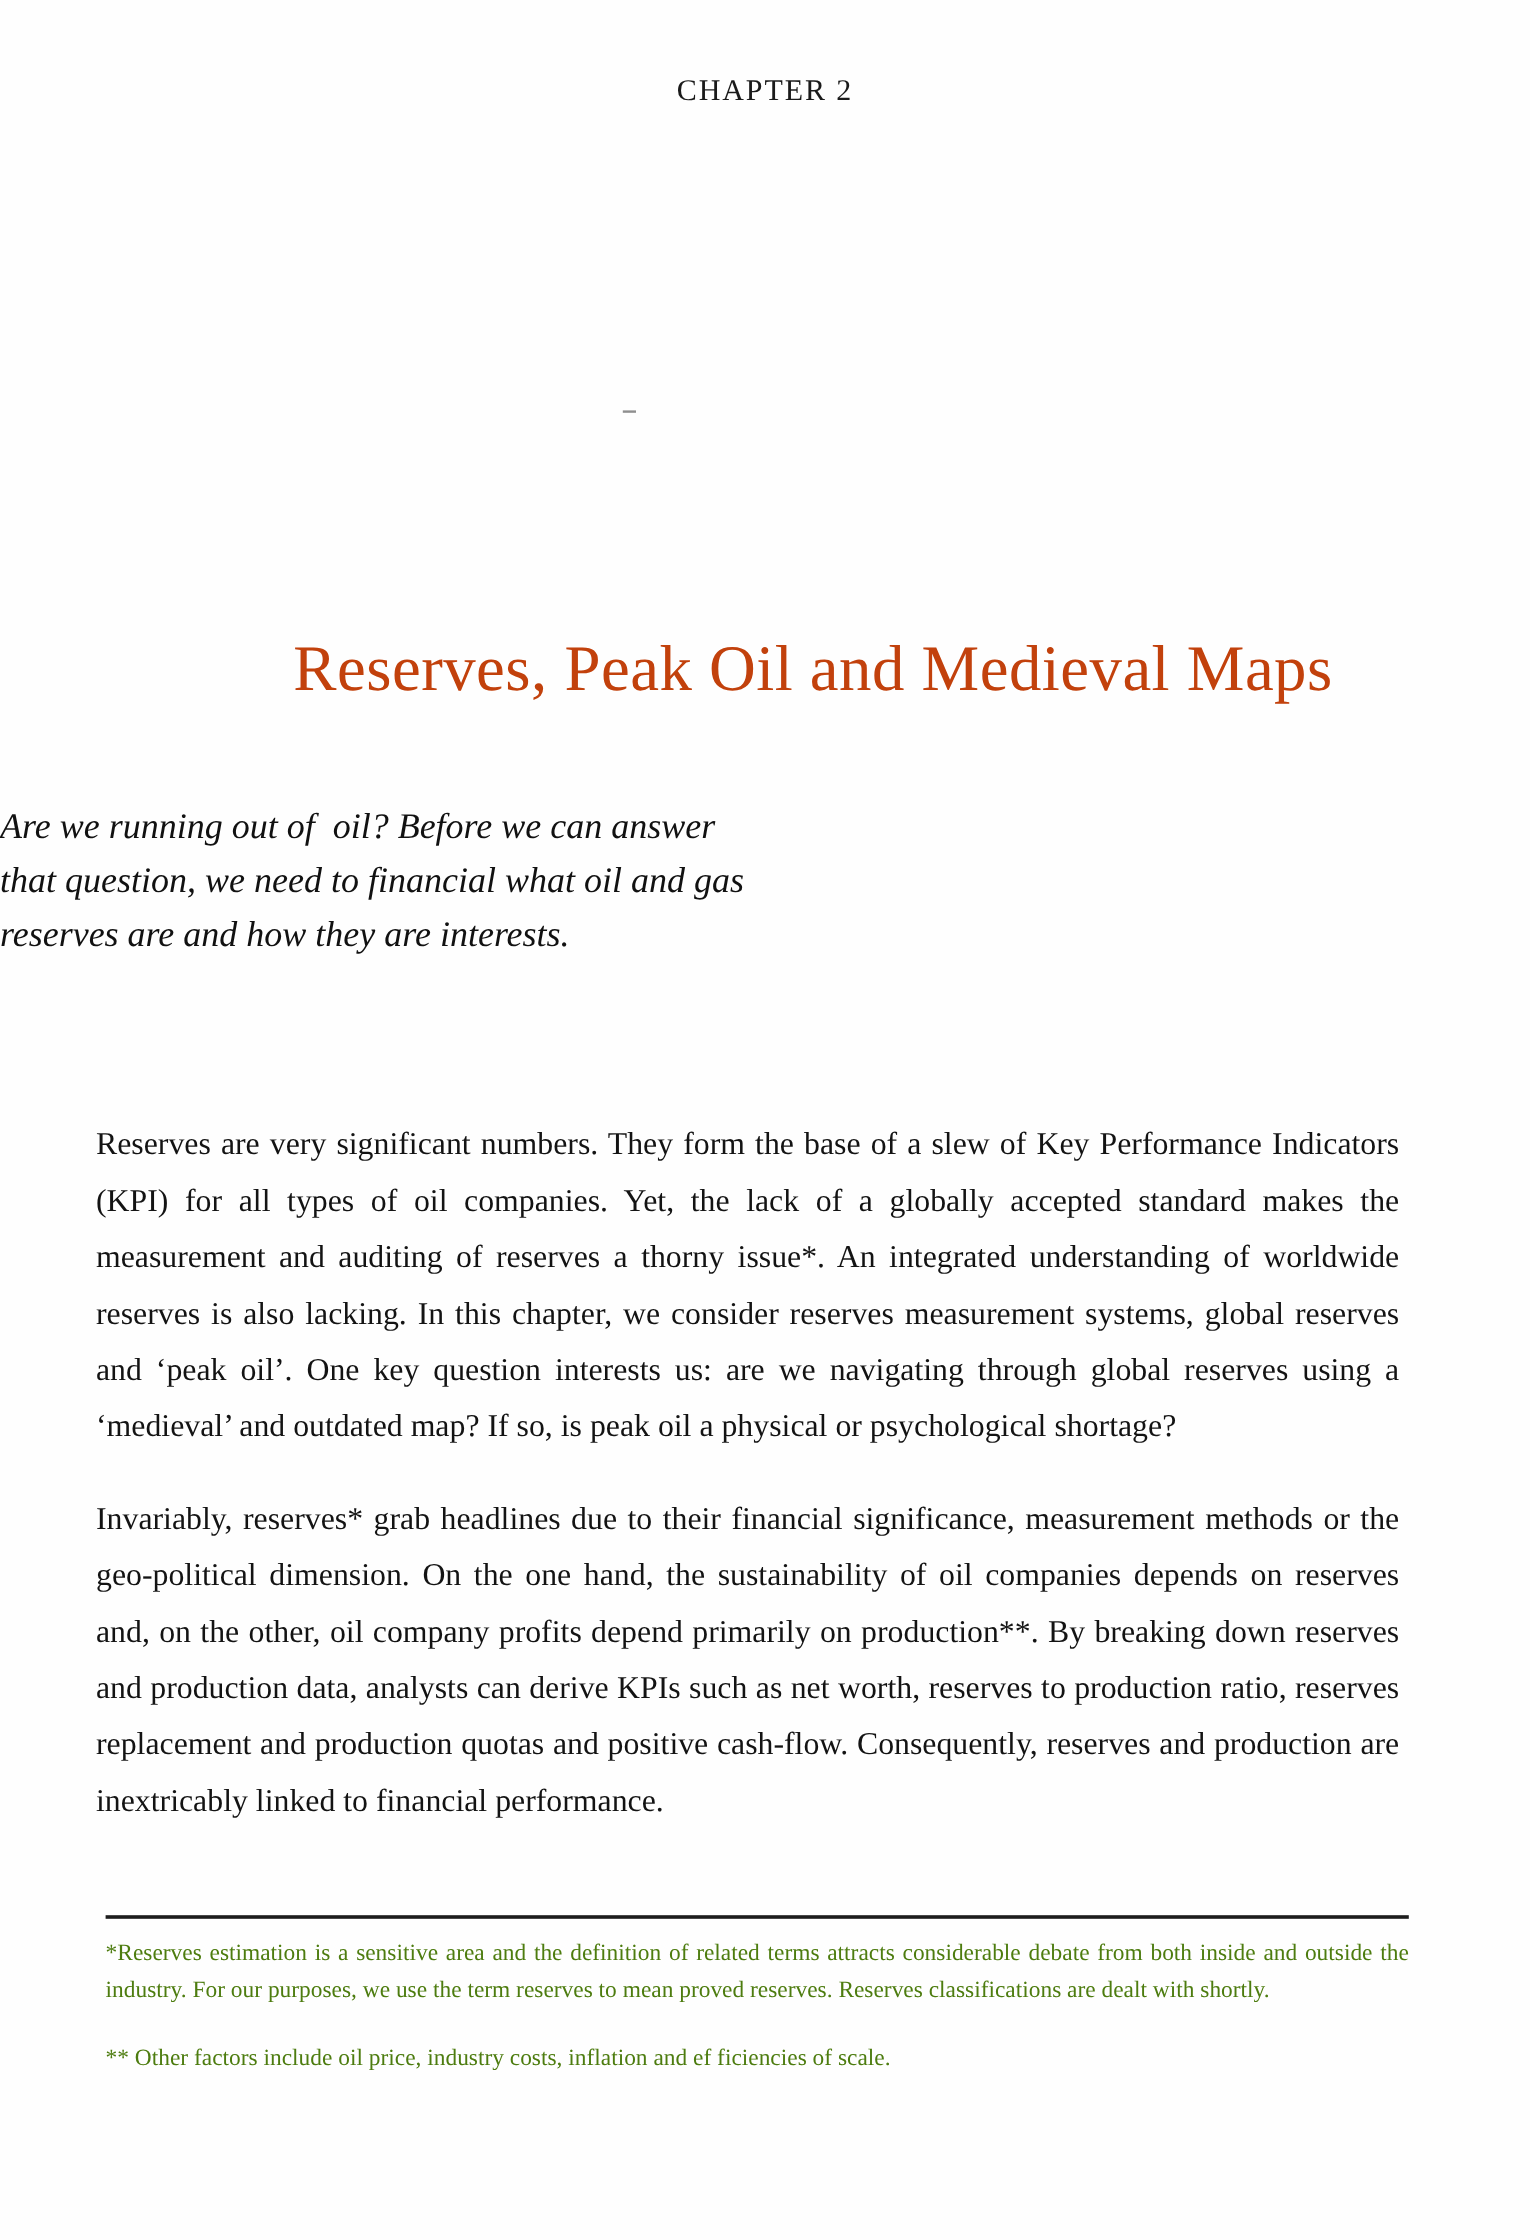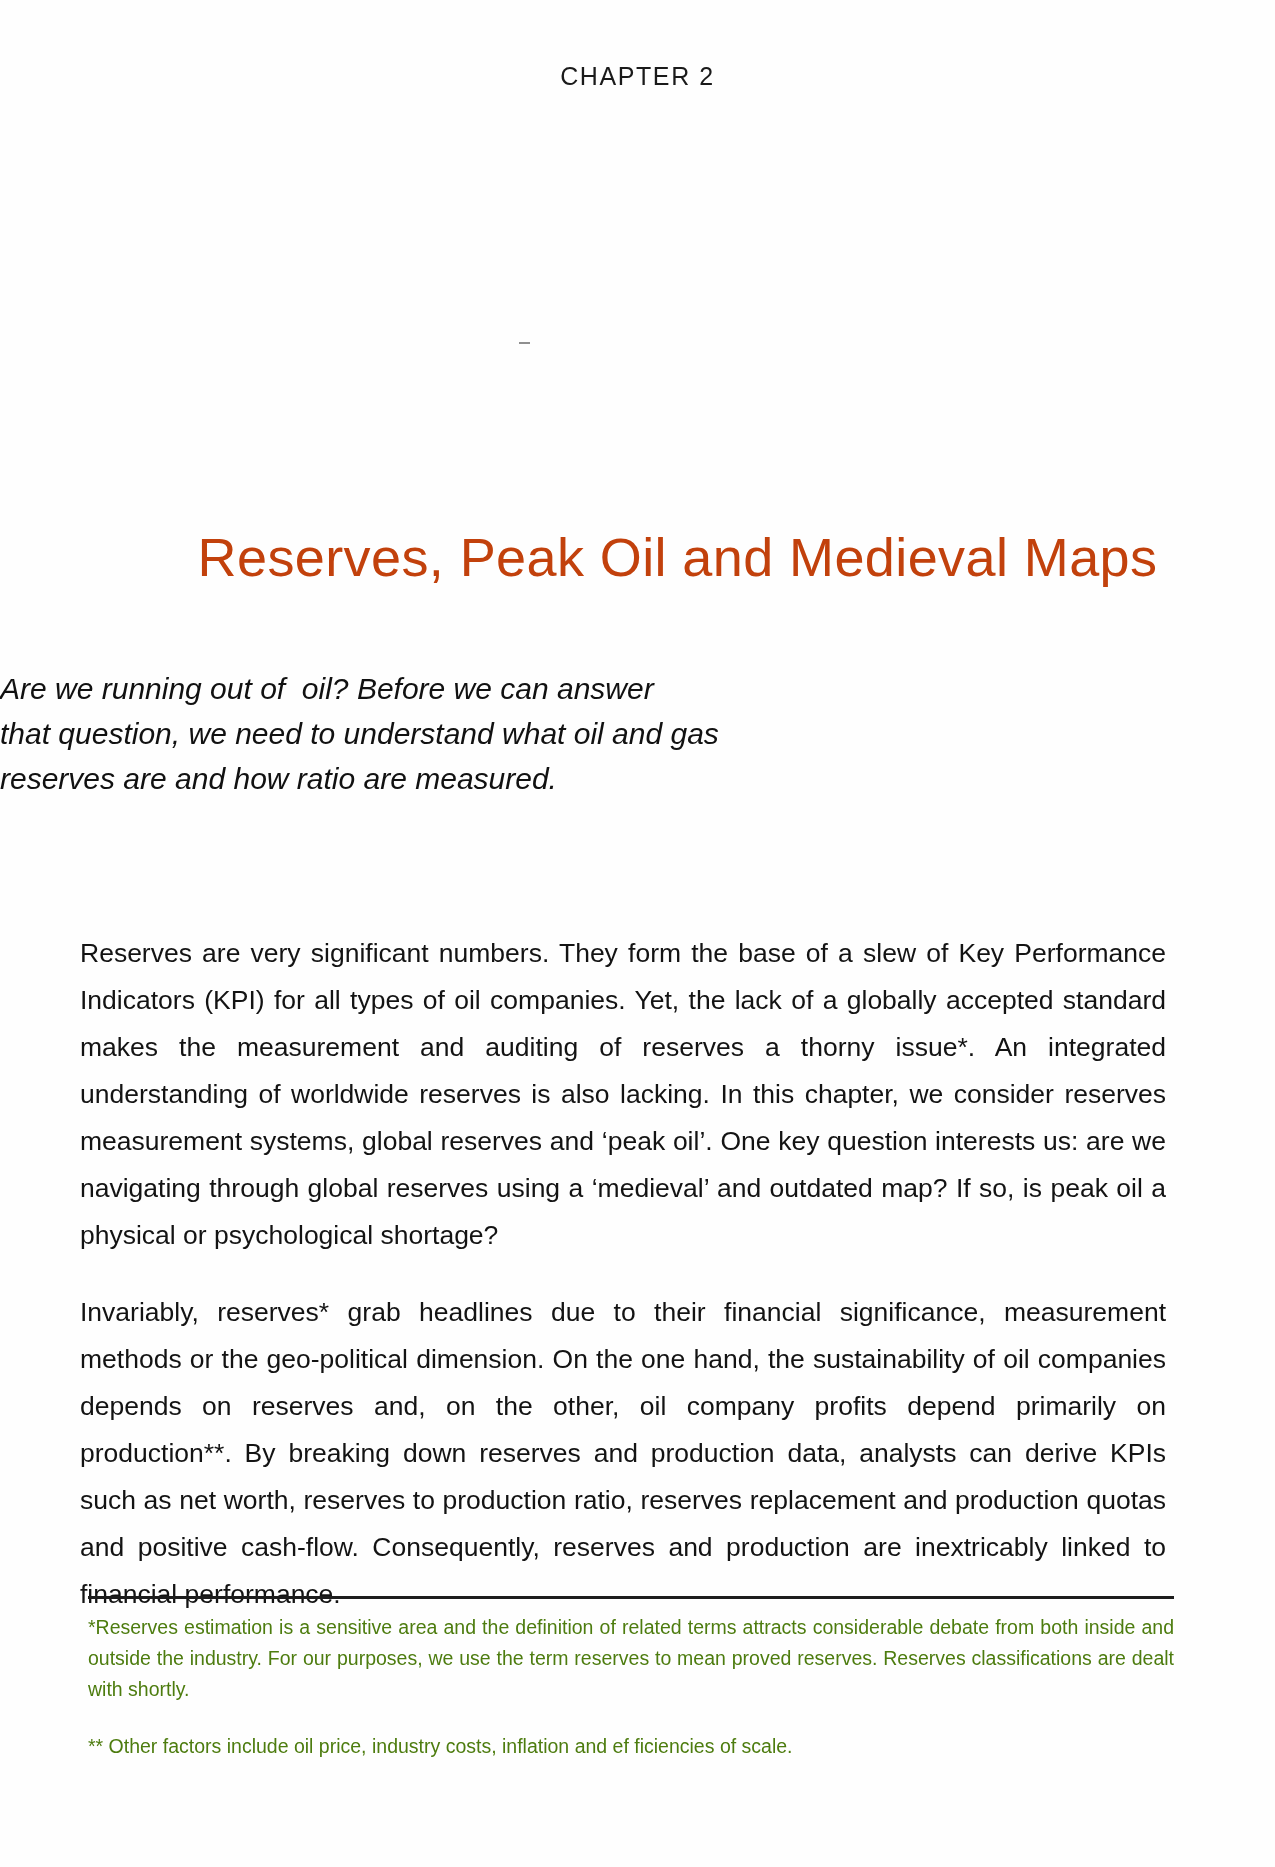--- a/index.html
+++ b/index.html
@@ -9,21 +9,21 @@
   }
 
   .page {
     position: relative;
     width: 1275px;
     height: 1867px;
     background: #fefefe;
     margin: 0 auto;
     overflow: hidden;
     color: #101010;
-    font-family: Liberation Sans, sans-serif;
+    font-family: Liberation Serif, serif;
   }
 
   
   .running-head {
     position: absolute;
     top: 62px;
     left: 0;
     width: 1275px;
     text-align: center;
     font-size: 25px;
@@ -124,22 +124,22 @@
 <div class="page">
 
   <div class="running-head">CHAPTER 2</div>
 
   <div class="scan-artifact"></div>
 
   <h1 class="chapter-title">Reserves, Peak Oil and Medieval Maps</h1>
 
   <div class="epigraph">
     <span class="ep-line">Are we running out of  oil? Before we can answer</span>
-    <span class="ep-line">that question, we need to understand what oil and gas</span>
-    <span class="ep-line">reserves are and how ratio are measured.</span>
+    <span class="ep-line">that question, we need to financial what oil and gas</span>
+    <span class="ep-line">reserves are and how they are interests.</span>
   </div>
 
   <div class="body-col">
     <p class="body-par">Reserves are very significant numbers. They form the base of a slew of Key Performance Indicators (KPI) for all types of oil companies. Yet, the lack of a globally accepted standard makes the measurement and auditing of reserves a thorny issue*. An integrated understanding of worldwide reserves is also lacking. In this chapter, we consider reserves measurement systems, global reserves and ‘peak oil’. One key question interests us: are we navigating through global reserves using a ‘medieval’ and outdated map? If so, is peak oil a physical or psychological shortage?</p>
     <p class="body-par">Invariably, reserves* grab headlines due to their financial significance, measurement methods or the geo-political dimension. On the one hand, the sustainability of oil companies depends on reserves and, on the other, oil company profits depend primarily on production**. By breaking down reserves and production data, analysts can derive KPIs such as net worth, reserves to production ratio, reserves replacement and production quotas and positive cash-flow. Consequently, reserves and production are inextricably linked to financial performance.</p>
   </div>
 
   <div class="footnote-rule"></div>
 
   <div class="footnotes">

